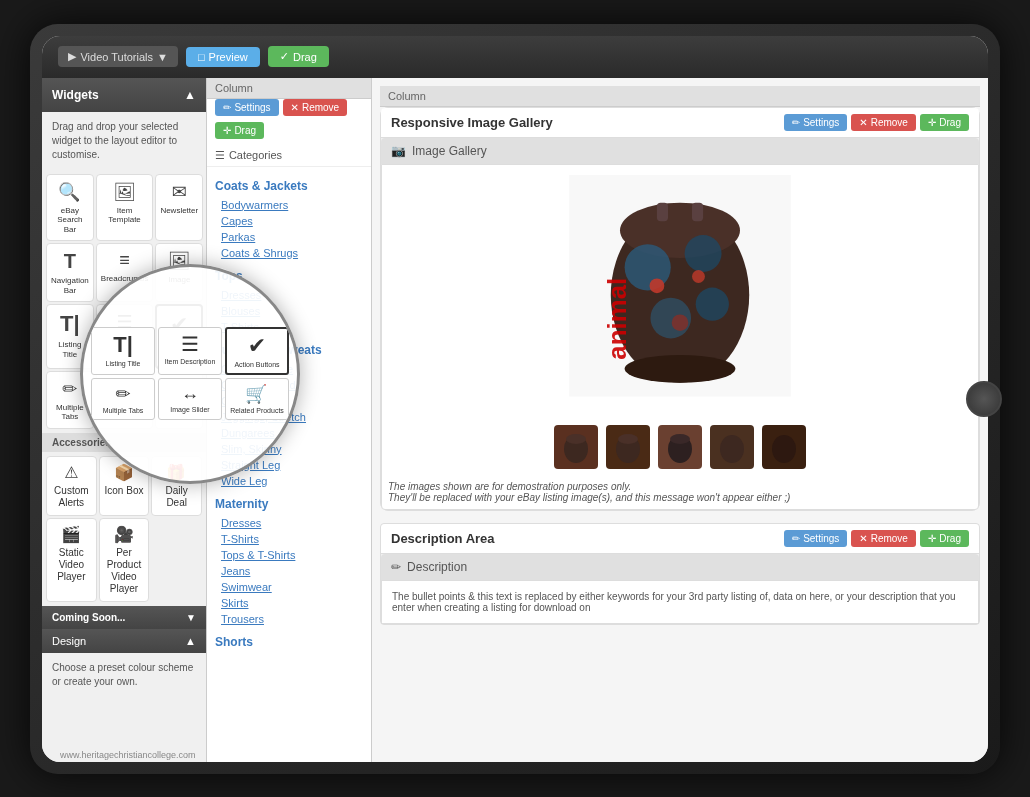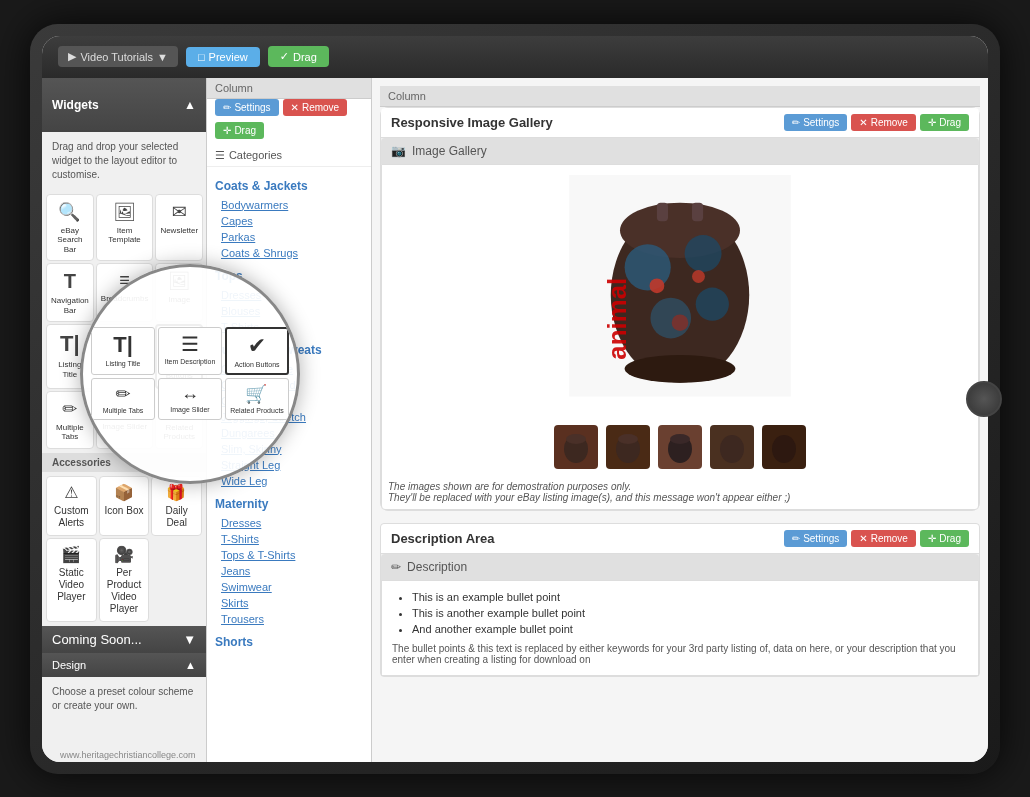--- a/index.html
+++ b/index.html
@@ -143,21 +143,21 @@
       border-right: 1px solid #ccc;
       display: flex;
       flex-direction: column;
       flex-shrink: 0;
       overflow-y: auto;
     }
 
     .sidebar-section-header {
       background: linear-gradient(180deg, #555, #444);
       color: white;
-      padding: 20px 10px;
+      padding: 10px 10px;
       font-size: 12px;
       font-weight: bold;
       display: flex;
       align-items: center;
       justify-content: space-between;
       text-align: center;
     }
 
     .sidebar-desc {
       padding: 8px 10px;
@@ -238,25 +238,26 @@
     .accessory-item .label {
       font-size: 10px;
       color: #333;
       line-height: 1.2;
     }
 
     .coming-soon-bar {
       background: linear-gradient(180deg, #555, #444);
       color: white;
       padding: 6px 10px;
-      font-size: 13px;
+      font-size: 10px;
       display: flex;
       align-items: center;
       justify-content: space-between;
       cursor: pointer;
+      font-weight: bold;
     }
 
     .design-bar {
       background: linear-gradient(180deg, #555, #444);
       color: white;
       padding: 6px 10px;
       font-size: 11px;
       display: flex;
       align-items: center;
       justify-content: space-between;
@@ -849,25 +850,20 @@
               </button>
             </div>
           </div>
 
           <div class="desc-header">
             <span>✏</span>
             <span>Description</span>
           </div>
 
           <div class="desc-body">
-            <ul>
-              <li>This is an example bullet point</li>
-              <li>This is another example bullet point</li>
-              <li>And another example bullet point</li>
-            </ul>
             <p>The bullet points &amp; this text is replaced by either keywords for your 3rd party listing of, data on here, or your description that you enter when creating a listing for download on</p>
           </div>
         </div>
       </div>
     </div>
   </div>
 
   <div class="home-button"></div>
 
   <div class="magnifier-overlay">

